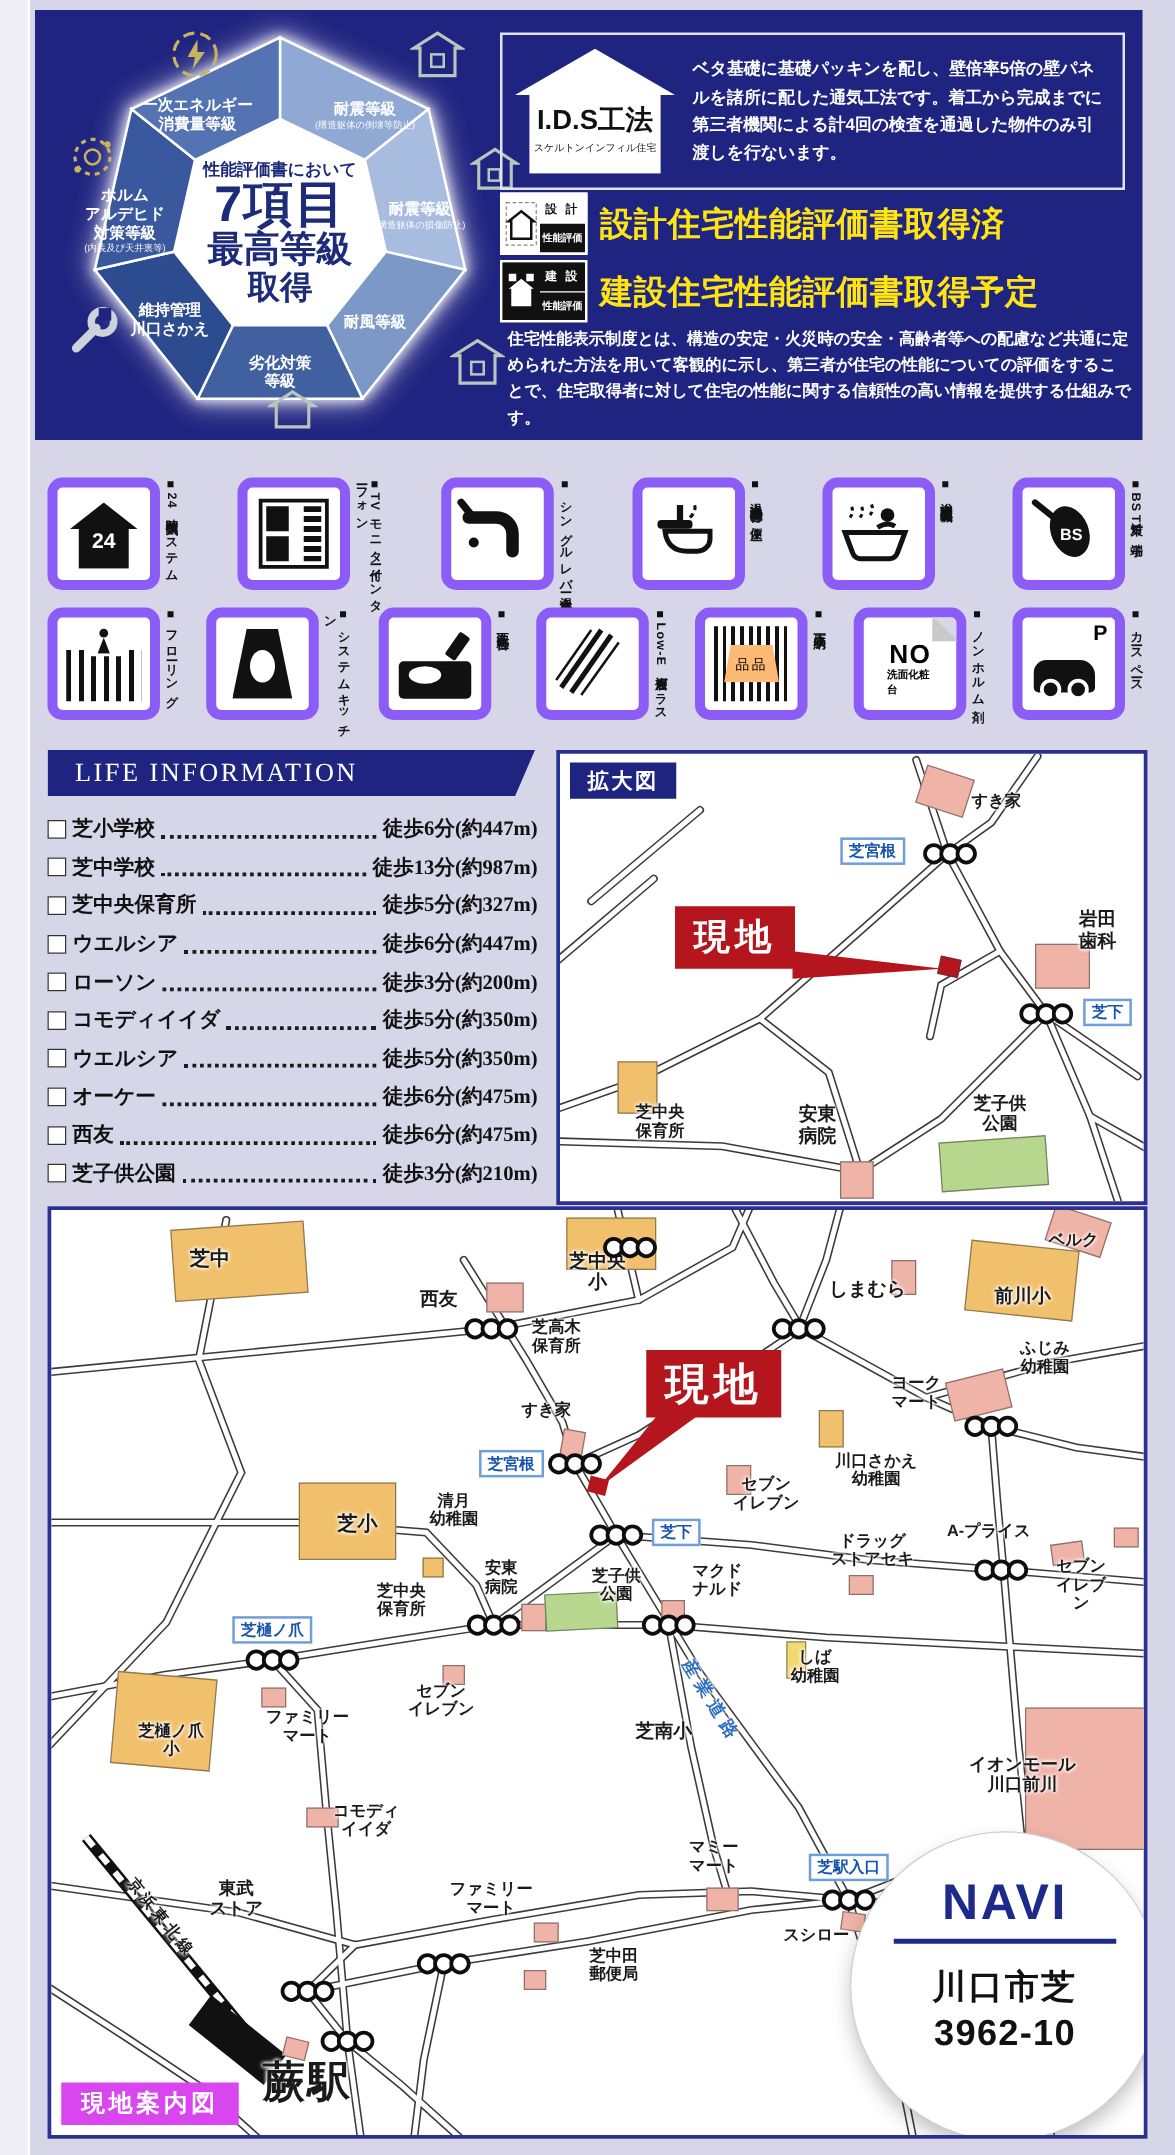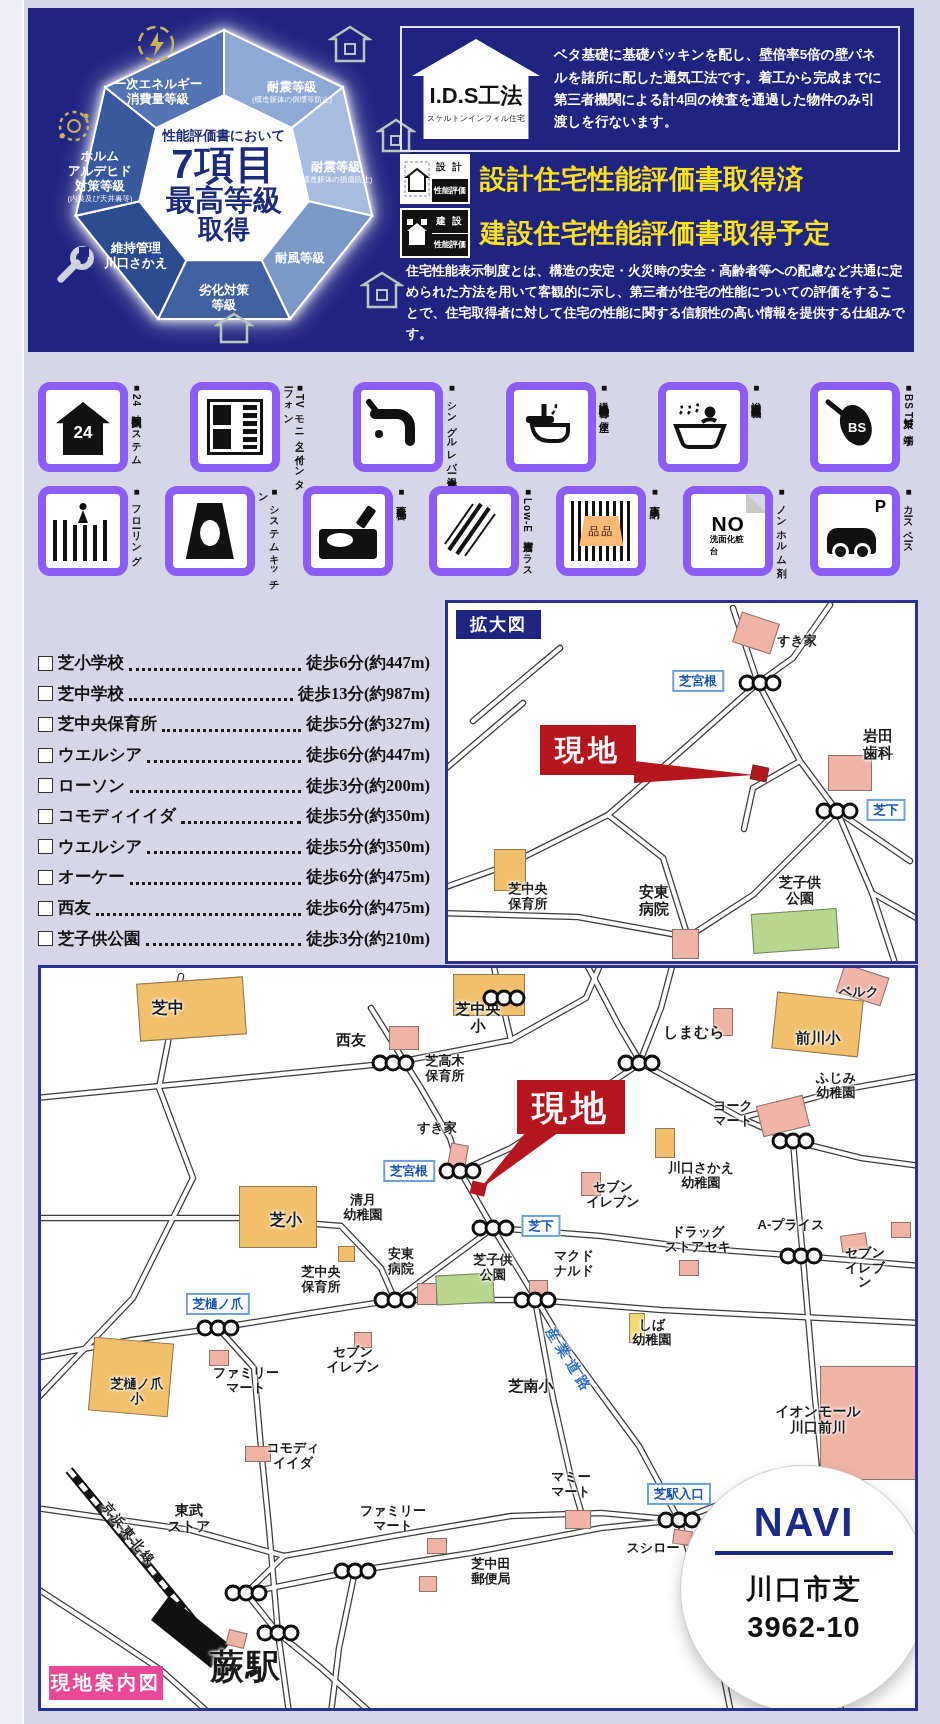--- a/index.html
+++ b/index.html
@@ -79,21 +79,21 @@
   .liferow{display:flex;align-items:center;height:30.6px;font-family:"Liberation Serif","DejaVu Serif",serif;font-size:16.5px;color:#111;font-weight:600}
   .liferow .cb{width:13px;height:13px;border:1.5px solid #333;background:#fff;margin-right:5px;flex:none}
   .liferow .dots{flex:1;border-bottom:3px dotted #1b1b1b;height:12px;margin:0 5px;min-width:10px}
   .liferow .val{white-space:nowrap}
 
   
   .map{position:absolute;background:#fff;border:3px solid #2b3190;overflow:hidden}
   .emap{left:445px;top:600px;width:467px;height:358px}
   .bigmap{left:38px;top:965px;width:874px;height:740px}
   .maptitle{position:absolute;left:8px;top:7px;background:#1f2480;color:#fff;font-size:17px;font-weight:800;padding:3px 14px;letter-spacing:2px;z-index:5}
-  .mapcaption{position:absolute;left:8px;bottom:8px;background:#ec4899;color:#fff;font-size:19px;font-weight:800;padding:4px 2px;letter-spacing:3px;z-index:6}
+  .mapcaption{position:absolute;left:8px;bottom:8px;background:#d946ef;color:#fff;font-size:19px;font-weight:800;padding:4px 16px;letter-spacing:3px;z-index:6}
   .mlabel{position:absolute;transform:translate(-50%,-50%);font-size:13px;font-weight:700;color:#1a1a1a;line-height:1.12;text-align:center;white-space:pre-line;z-index:3;text-shadow:0 0 3px #fff,0 0 3px #fff,0 0 4px #fff}
   .bld{position:absolute;z-index:1;border:1px solid rgba(60,60,60,.55)}
   .tl{position:absolute;display:flex;transform:translate(-50%,-50%);z-index:4}
   .tl i{display:block;width:11px;height:11px;border:3.2px solid #0d0d0d;border-radius:50%;background:#fff;margin-left:-4px}
   .tl i:first-child{margin-left:0}
   .ibox{position:absolute;transform:translate(-50%,-50%);background:#fff;border:2px solid #6f9fd8;color:#1553ae;font-size:12.5px;font-weight:800;padding:0 5px;line-height:1.45;white-space:nowrap;z-index:4}
   .genchi{position:absolute;background:#b5161d;color:#fff;font-weight:900;text-align:center;z-index:5;letter-spacing:4px;line-height:1;display:flex;align-items:center;justify-content:center}
   .genchi.eg{left:92px;top:122px;width:96px;height:50px;font-size:29px}
   .genchi.bg{left:476px;top:112px;width:108px;height:54px;font-size:35px}
   .navi{position:absolute;left:640px;top:498px;width:246px;height:246px;background:#fff;border-radius:50%;z-index:6;
@@ -341,20 +341,23 @@
     </div>
     <div class="amcell">
       <div class="ic">
           <span class="ptxt" style="white-space: pre-line;">P</span>
           <div class="car"></div>
         </div>
       <div class="amlabel" style="white-space: pre-line;">■カースペース</div>
     </div>
   </div>
 
+  <div class="lifehead">
+      <span style="white-space: pre-line;">LIFE INFORMATION</span>
+    </div>
   <div class="lifelist" id="lifelist">
       <div class="liferow">
         <span class="cb"></span>
         <span>芝小学校</span>
         <span class="dots"></span>
         <span class="val">徒歩6分(約447m)</span>
       </div>
       <div class="liferow">
         <span class="cb"></span>
         <span>芝中学校</span>

